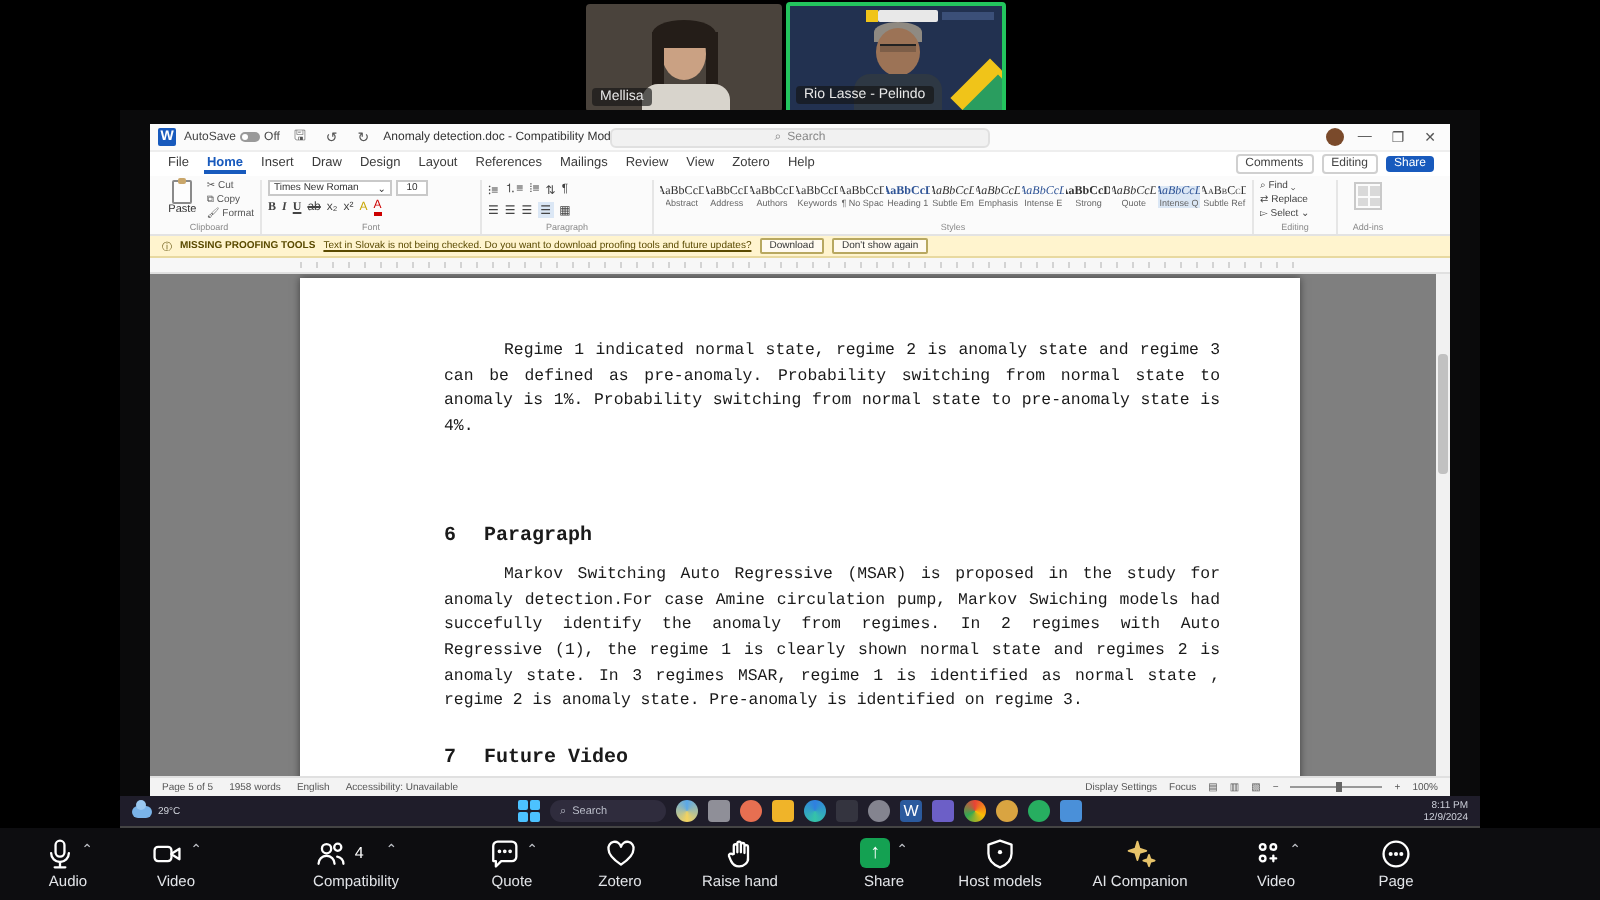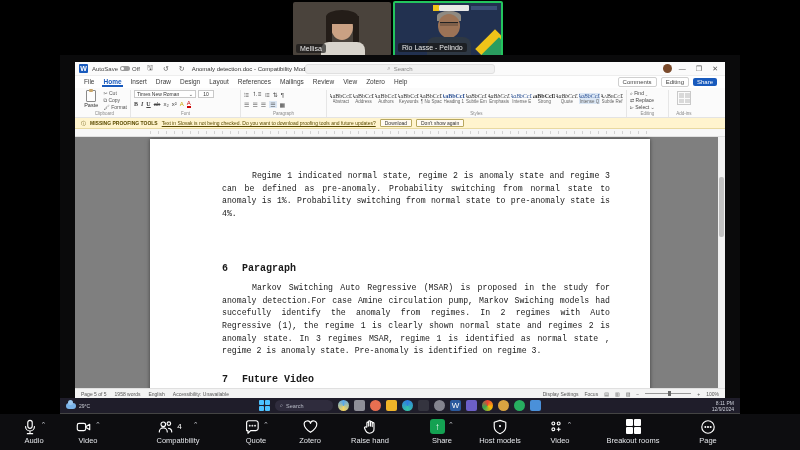--- a/index.html
+++ b/index.html
@@ -475,45 +475,43 @@
   <div class="zb" style="margin-left:14px; min-width:48px;">
     <div class="icwrap">
       <svg class="zicon" width="16" height="16" viewBox="0 0 18 18">
           <path d="M9 1.5 l6.5 2.2 v5 c0 4.2-3.2 6.5-6.5 7.8 C5.7 15.2 2.5 12.9 2.5 8.7 v-5z"></path>
           <circle cx="9" cy="8" r="1.2" fill="#fff" stroke="none"></circle>
         </svg>
     </div>
     <span>Host models</span>
   </div>
 
+  <div class="zb" style="margin-left:14px; min-width:64px;">
+    <div class="icwrap">
+      <svg class="zicon gold" width="17" height="16" viewBox="0 0 18 18" style="stroke-width:1;">
+          <path d="M7 2 L8.2 6 L12 7.2 L8.2 8.4 L7 12.4 L5.8 8.4 L2 7.2 L5.8 6z"></path>
+          <path d="M13.5 9.5 l.8 2.4 2.4 .8 -2.4 .8 -.8 2.4 -.8-2.4 -2.4-.8 2.4-.8z"></path>
+        </svg>
+    </div>
+    <span>AI Companion</span>
+  </div>
 
   <div class="zb" style="margin-left:16px;">
     <div class="icwrap">
       <svg class="zicon" width="16" height="16" viewBox="0 0 18 18">
           <circle cx="6" cy="5" r="1.6"></circle>
           <circle cx="12" cy="5" r="1.6"></circle>
           <circle cx="6" cy="11.5" r="1.6"></circle>
           <path d="M12 9.9 v3.2 M10.4 11.5 h3.2"></path>
         </svg>
       <span class="caret">⌃</span>
     </div>
     <span>Video</span>
   </div>
 
-  <div class="zb" style="margin-left:18px; min-width:70px;">
-    <div class="icwrap">
-      <div class="bo-grid">
-          <span></span>
-          <span></span>
-          <span></span>
-          <span></span>
-        </div>
-    </div>
-    <span>Breakout rooms</span>
-  </div>
 
   <div class="zb" style="margin-left:20px;">
     <div class="icwrap">
       <svg class="zicon" width="16" height="16" viewBox="0 0 18 18">
           <circle cx="9" cy="9" r="7"></circle>
           <circle cx="6" cy="9" r=".5" fill="#fff"></circle>
           <circle cx="9" cy="9" r=".5" fill="#fff"></circle>
           <circle cx="12" cy="9" r=".5" fill="#fff"></circle>
         </svg>
     </div>

